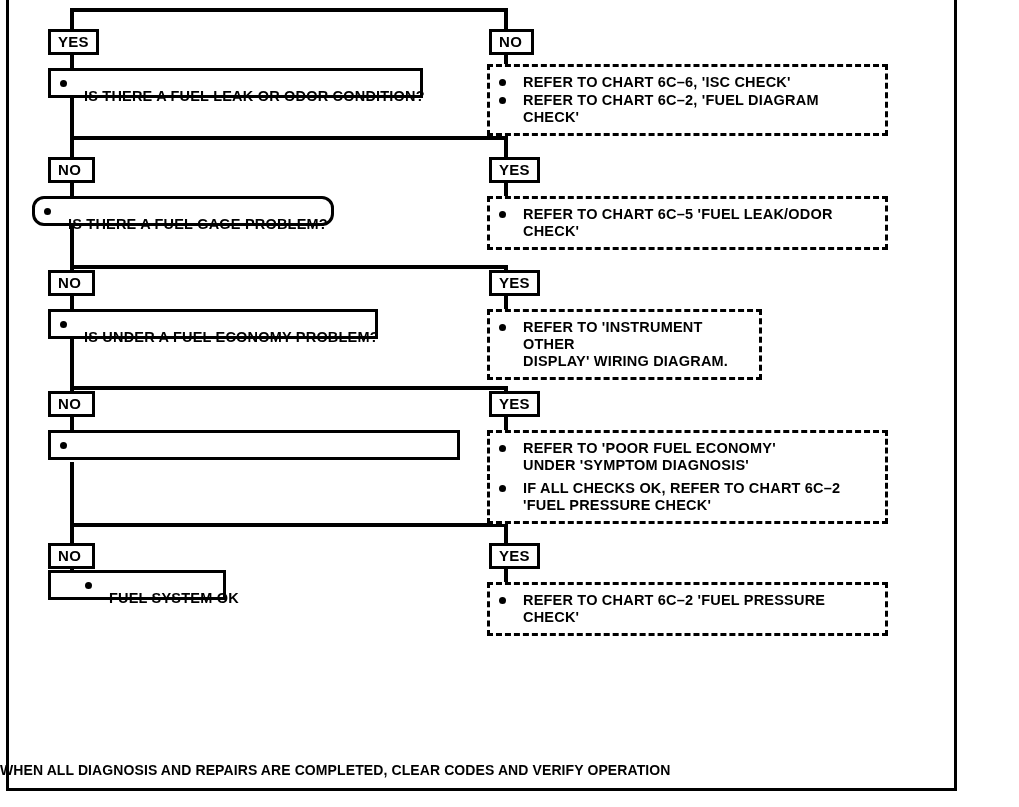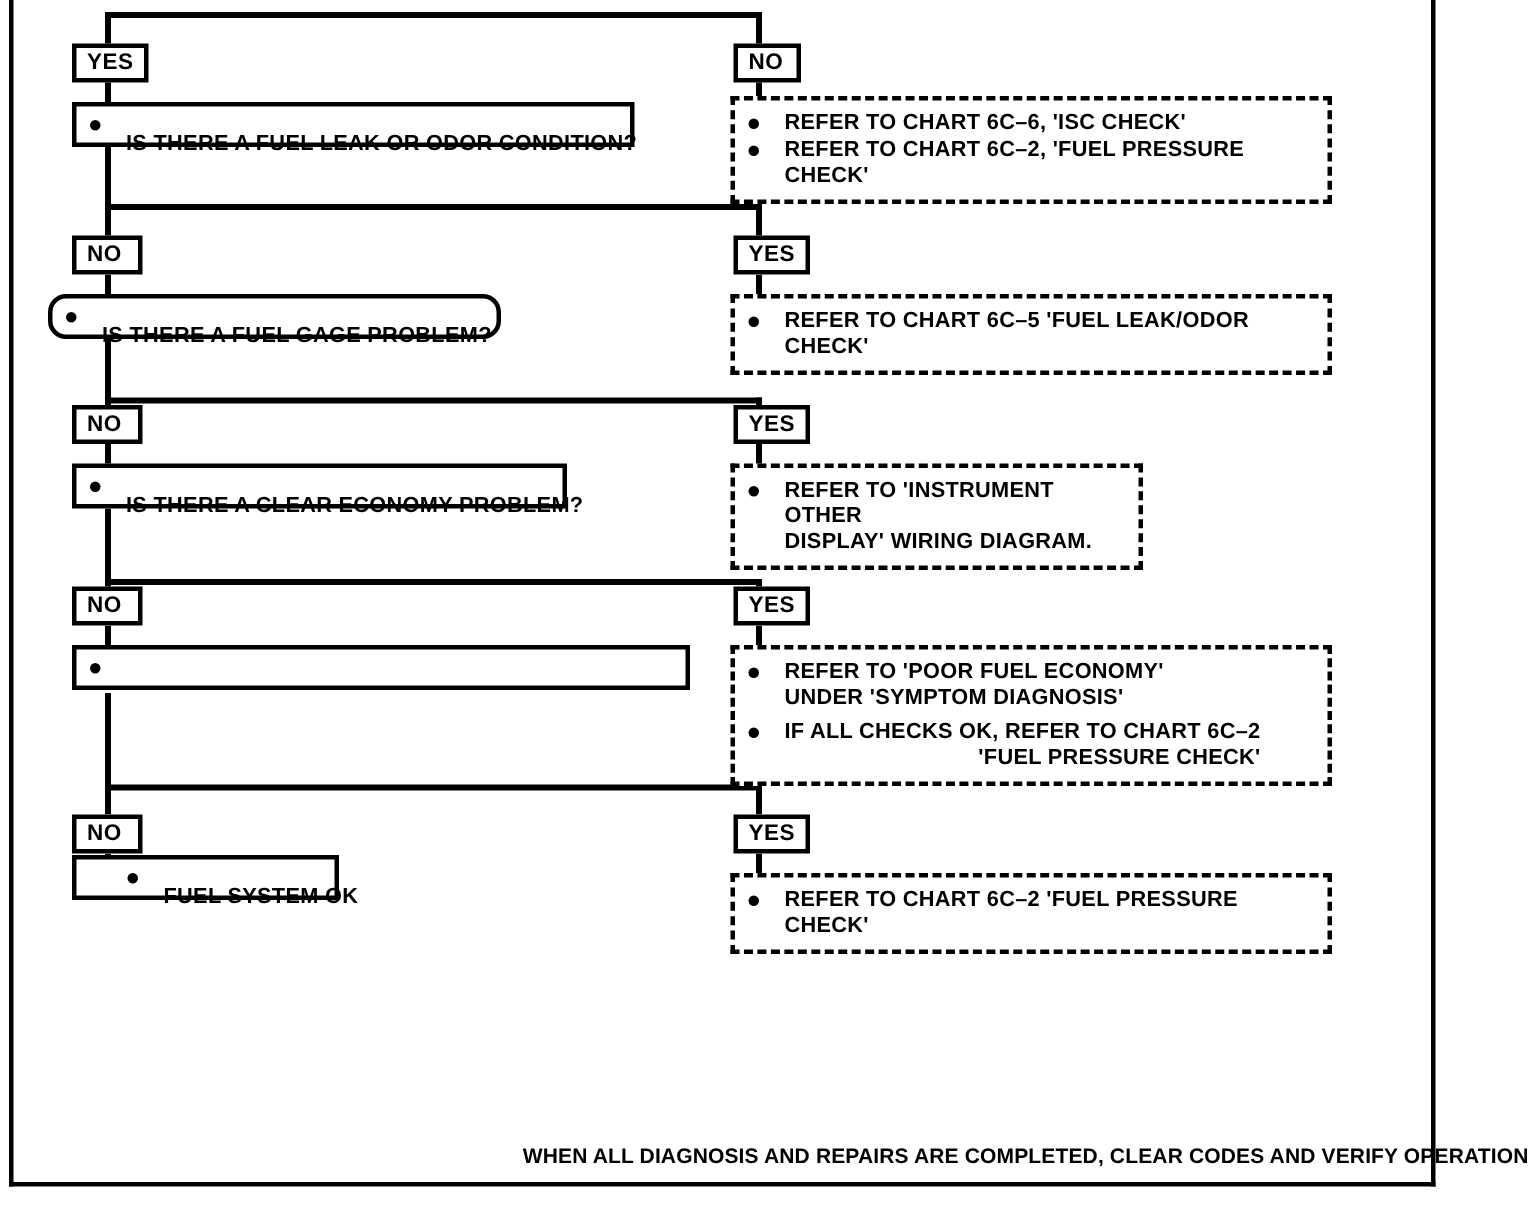--- a/index.html
+++ b/index.html
@@ -32,21 +32,21 @@
   .dbox .row{display:flex;align-items:flex-start;margin:1px 0;}
   .dbox .row .txt{font-size:14.5px;font-weight:700;letter-spacing:.2px;line-height:17px;
         white-space:pre-line;}
 
   
   .bullet{width:7px;height:7px;border-radius:50%;background:#000;
           flex:0 0 7px;margin-right:17px;margin-top:5px;}
   .qbox .bullet{margin-top:0;}
 
   
-  .footer{position:absolute;left:0;top:762px;width:1019px;text-align:right;
+  .footer{position:absolute;left:0;top:762px;width:1019px;text-align:left;
           font-size:14px;font-weight:700;letter-spacing:.1px;}
 </style>
 </head>
 <body>
 
 <div id="stage">
 
   <div class="frame-left"></div>
   <div class="frame-right"></div>
   <div class="frame-bottom"></div>
@@ -96,21 +96,21 @@
   <div class="tag" style="left:489px;top:29px;width:45px;">
     <span>NO</span>
   </div>
   <div class="dbox" style="left:487px;top:64px;width:401px;">
     <div class="row">
       <span class="bullet"></span>
       <span class="txt">REFER TO CHART 6C–6, 'ISC CHECK'</span>
     </div>
     <div class="row">
       <span class="bullet"></span>
-      <span class="txt">REFER TO CHART 6C–2, 'FUEL PRESSURE CHECK'</span>
+      <span class="txt">REFER TO CHART 6C–2, 'FUEL DIAGRAM CHECK'</span>
     </div>
   </div>
 
   <div class="tag" style="left:48px;top:157px;width:47px;">
     <span>NO</span>
   </div>
   <div class="qbox" style="left:32px;top:196px;width:302px;border-radius:12px;">
     <span class="bullet"></span>
     <span class="txt">IS THERE A FUEL GAGE PROBLEM?</span>
   </div>
@@ -123,21 +123,21 @@
       <span class="bullet"></span>
       <span class="txt">REFER TO CHART 6C–5 'FUEL LEAK/ODOR CHECK'</span>
     </div>
   </div>
 
   <div class="tag" style="left:48px;top:270px;width:47px;">
     <span>NO</span>
   </div>
   <div class="qbox" style="left:48px;top:309px;width:330px;">
     <span class="bullet"></span>
-    <span class="txt">IS THERE A CLEAR ECONOMY PROBLEM?</span>
+    <span class="txt">IS UNDER A FUEL ECONOMY PROBLEM?</span>
   </div>
 
   <div class="tag" style="left:489px;top:270px;width:51px;">
     <span>YES</span>
   </div>
   <div class="dbox" style="left:487px;top:309px;width:275px;">
     <div class="row">
       <span class="bullet"></span>
       <span class="txt">REFER TO 'INSTRUMENT OTHER
 DISPLAY' WIRING DIAGRAM.</span>
@@ -153,21 +153,21 @@
 
   <div class="tag" style="left:489px;top:391px;width:51px;">
     <span>YES</span>
   </div>
   <div class="dbox" style="left:487px;top:430px;width:401px;">
     <div class="row">
       <span class="bullet"></span>
       <span class="txt">REFER TO 'POOR FUEL ECONOMY'
 UNDER 'SYMPTOM DIAGNOSIS'</span>
     </div>
-    <div class="row" style="margin-top:6px;text-align:right;">
+    <div class="row" style="margin-top:6px;">
       <span class="bullet"></span>
       <span class="txt">IF ALL CHECKS OK, REFER TO CHART  6C–2
 'FUEL PRESSURE CHECK'</span>
     </div>
   </div>
 
   <div class="tag" style="left:48px;top:543px;width:47px;">
     <span>NO</span>
   </div>
   <div class="qbox" style="left:48px;top:570px;width:178px;padding-left:34px;">

